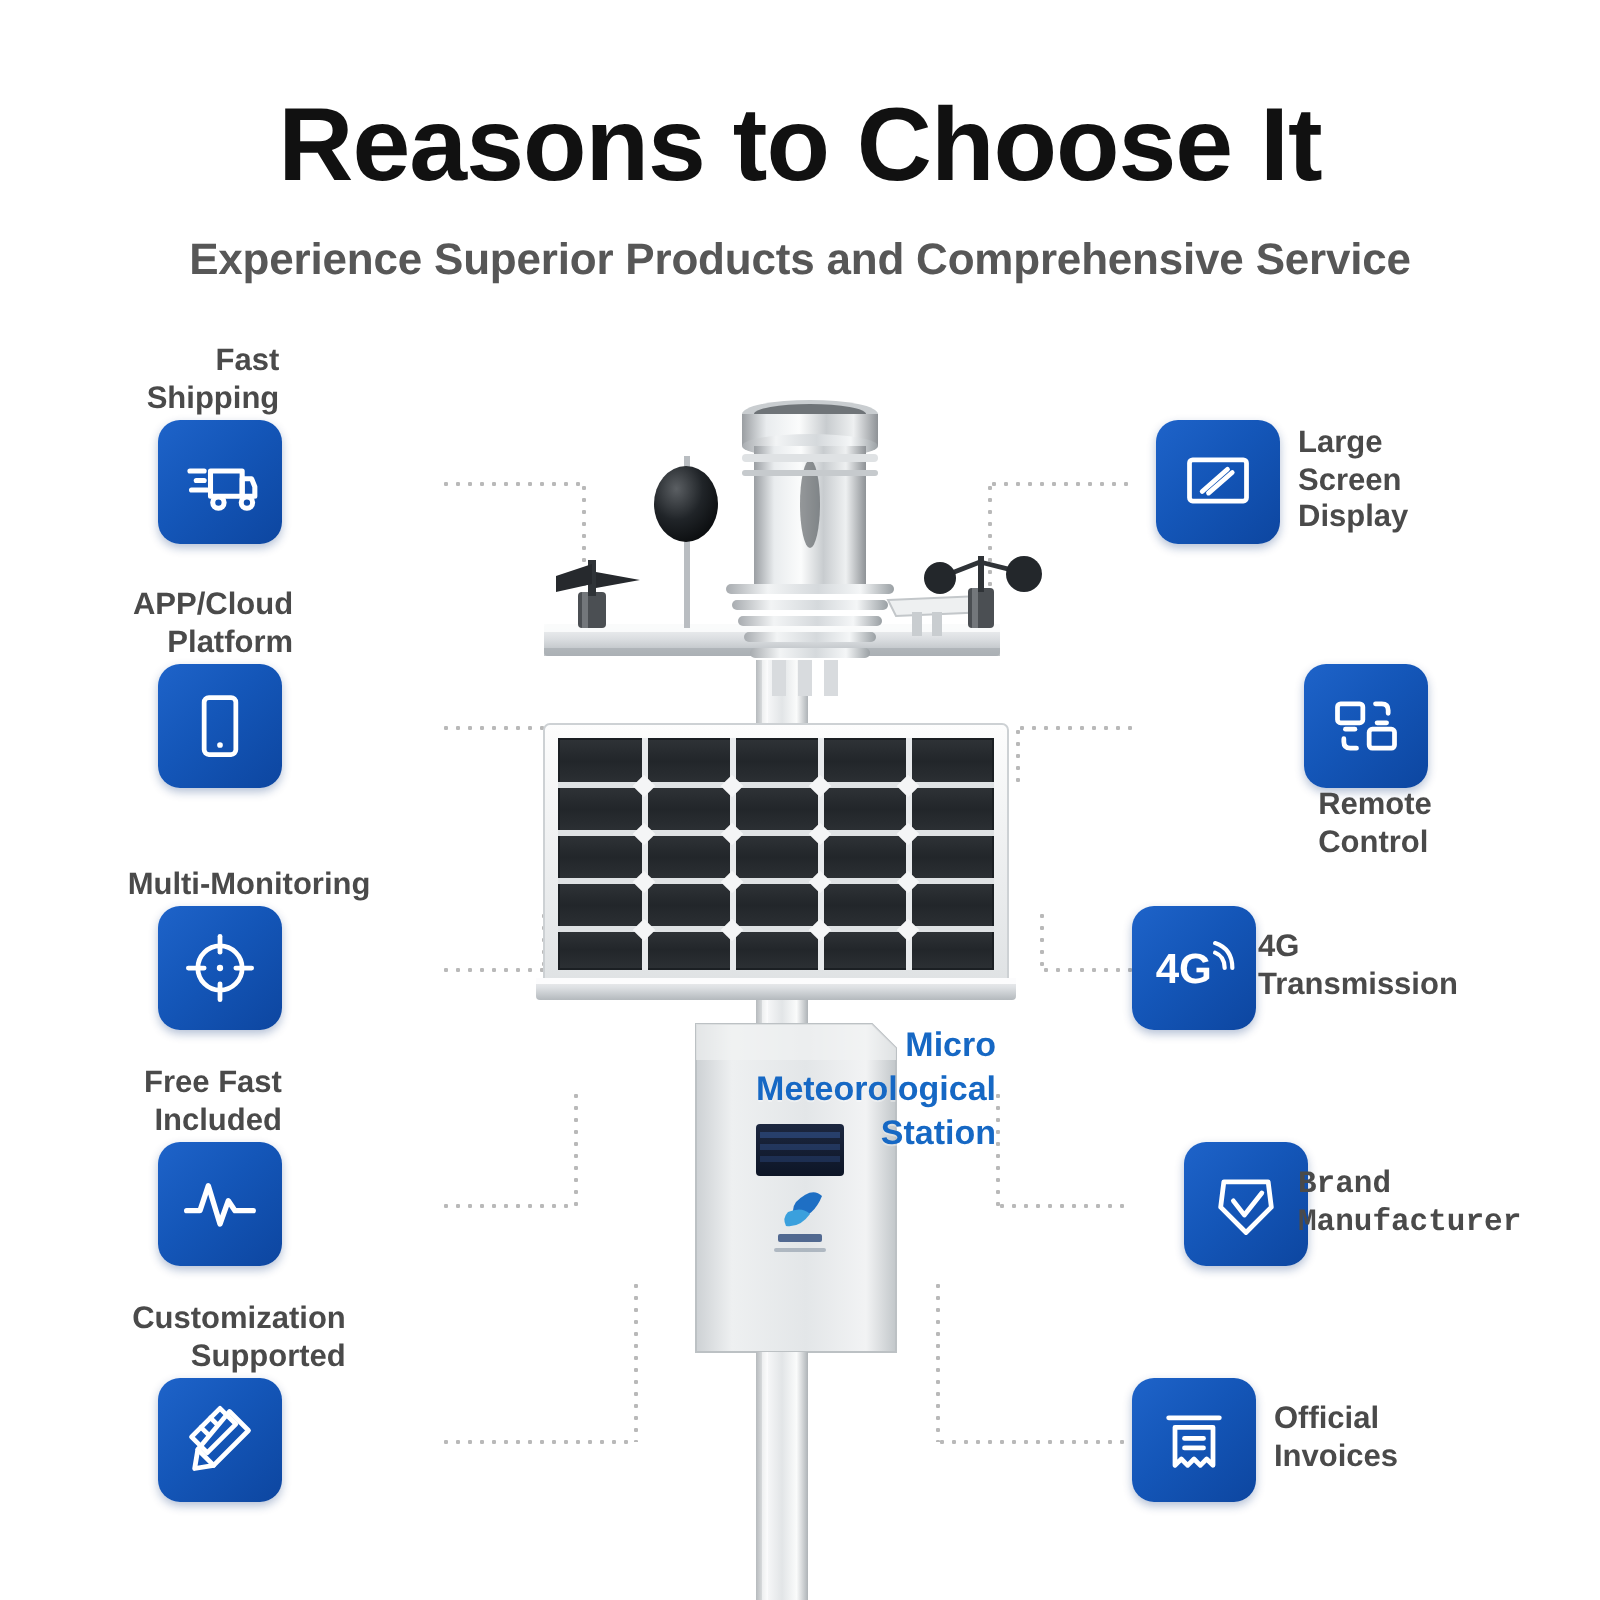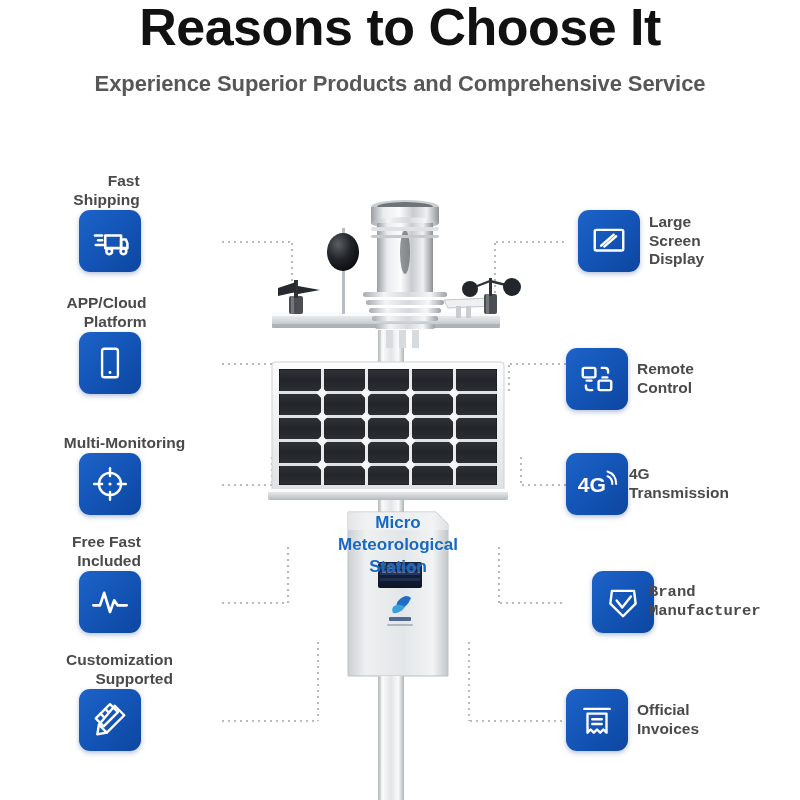--- a/index.html
+++ b/index.html
@@ -8,21 +8,21 @@
     background:#ffffff;
     font-family:"Liberation Sans", sans-serif;
     overflow:hidden;
     position:relative;
   }
   #stage{position:relative;width:800px;height:800px;}
 
   
   .header{position:absolute;left:0;top:0;width:800px;text-align:center;}
   .title{
-    margin:0;
+    margin:0;padding-top:46px;
     font-size:52px;font-weight:bold;color:#111111;
     letter-spacing:-0.5px;line-height:1.05;
   }
   .subtitle{
     margin:0;padding-top:16px;
     font-size:22px;font-weight:bold;color:#575757;
     letter-spacing:-0.1px;
   }
 
   
@@ -58,21 +58,21 @@
     width:2px;
     background-image:radial-gradient(circle, #b9b9b9 1px, transparent 1.2px);
     background-size:2px 6px;background-repeat:repeat-y;
   }
 
   
   #product{position:absolute;left:0;top:0;width:800px;height:800px;z-index:4;pointer-events:none;}
 
   .boxtext{
     position:absolute;z-index:5;
-    width:200px;text-align:center;
+    width:200px;text-align:right;
     font-size:17px;font-weight:bold;line-height:1.28;
     color:#1668c4;white-space:pre-line;
     text-shadow:0 1px 0 rgba(255,255,255,.35);
   }
 </style>
 </head>
 <body>
 
 <div id="stage">
 
@@ -393,21 +393,21 @@
         <rect x="6" y="10" width="36" height="26" rx="2"></rect>
         <path d="M14 30 L30 16"></path>
           <path d="M18 31 L33 18"></path>
       </svg>
     </div>
     <div class="flabel">Large
 Screen
 Display</div>
   </div>
 
-  <div class="feature right" style="left:566px;top:348px;width:234px;height:62px;">
+  <div class="feature right" style="left:566px;top:332px;width:234px;height:62px;flex-direction:column;">
     <div class="tile">
       <svg width="38" height="38" viewBox="0 0 48 48" fill="none" stroke="#ffffff" stroke-width="3" stroke-linejoin="round" stroke-linecap="round">
         <rect x="6" y="10" width="16" height="12" rx="2"></rect>
         <rect x="26" y="26" width="16" height="12" rx="2"></rect>
         <path d="M30 10 H34 Q38 10 38 14 V16"></path>
         <path d="M18 38 H14 Q10 38 10 34 V32"></path>
         <path d="M11 26 H17"></path>
           <path d="M31 22 H37"></path>
       </svg>
     </div>

